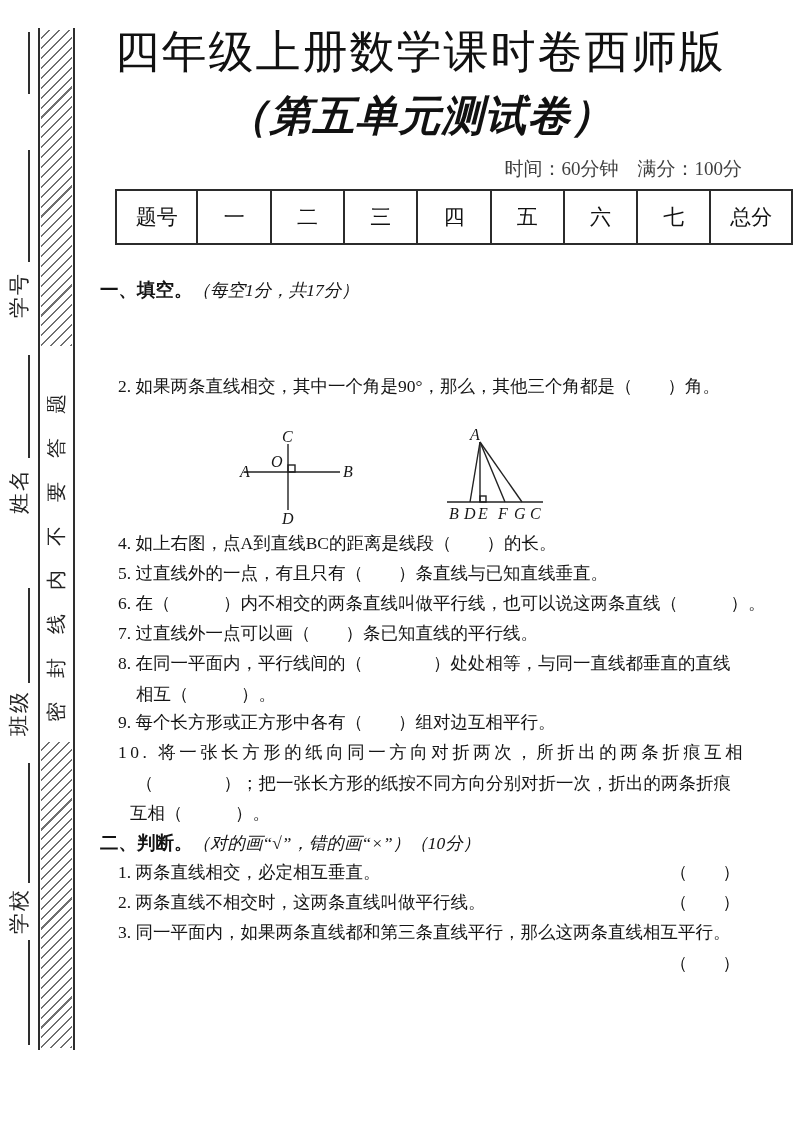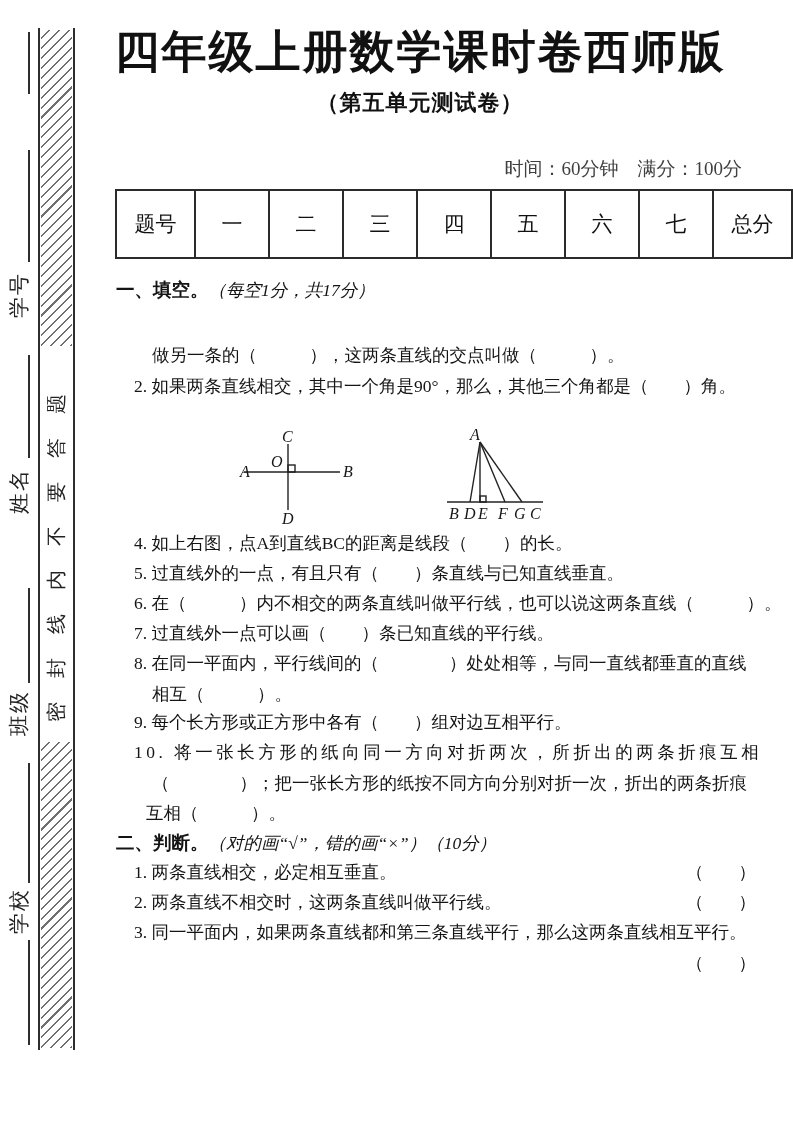--- a/index.html
+++ b/index.html
@@ -16,35 +16,35 @@
   .hatch-bottom{top:742px;height:306px;}
   .seal-text{position:absolute;left:40px;top:732px;width:372px;height:33px;
              transform:rotate(-90deg);transform-origin:0 0;
              text-align:center;letter-spacing:24px;font-size:20px;line-height:33px;color:#222;}
   .sb-seg{position:absolute;left:28px;width:2px;background:#2e2e2e;}
   .vlabel{position:absolute;left:1px;width:36px;height:54px;display:flex;align-items:center;justify-content:center;}
   .vlabel span{display:inline-block;transform:rotate(-90deg);font-size:21px;letter-spacing:2px;white-space:nowrap;color:#222;}
 
   
   .title{position:absolute;left:80px;top:22px;width:680px;text-align:center;
-         font-family:"Liberation Sans","DejaVu Sans",sans-serif;font-weight:700;
+         font-family:"Liberation Sans","DejaVu Sans",sans-serif;font-weight:400;
          font-size:45px;letter-spacing:2px;color:#111;}
   .subtitle{position:absolute;left:80px;top:88px;width:680px;text-align:center;
          font-family:"Liberation Sans","DejaVu Sans",sans-serif;font-weight:900;
-         font-size:22px;letter-spacing:1px;color:#111;}
+         font-size:42px;letter-spacing:1px;color:#111;font-style:italic;}
   .info{position:absolute;left:380px;top:156px;width:362px;text-align:right;font-size:19px;color:#404040;}
 
   
   table.score{position:absolute;left:115px;top:189px;border-collapse:collapse;}
   table.score td{border:2px solid #2b2b2b;height:36px;text-align:center;vertical-align:middle;
-                 font-size:21px;color:#111;padding:15px;}
+                 font-size:21px;color:#111;padding:8px;}
   td.c-first{width:78px;} td.c-mid{width:67px;} td.c-last{width:78px;}
 
   
-  .line{position:absolute;white-space:pre;font-size:17.5px;color:#141414;margin-left:16px;}
+  .line{position:absolute;white-space:pre;font-size:17.5px;color:#141414;}
   .h-bold{font-weight:bold;font-size:18.5px;}
   .h-note{font-style:italic;font-size:17.5px;}
   .sp{letter-spacing:3.5px;}
   .jrow{display:flex;justify-content:space-between;width:622px;}
   .jright{text-align:right;width:622px;white-space:pre;}
 
   
   .fig{position:absolute;}
   .fig text{font-family:"Liberation Serif","DejaVu Serif",serif;font-style:italic;font-size:16px;fill:#161616;}
   .fig line,.fig rect{stroke:#222;stroke-width:1.4;}
@@ -99,21 +99,20 @@
       <td class="c-mid">五</td>
       <td class="c-mid">六</td>
       <td class="c-mid">七</td>
       <td class="c-last">总分</td>
     </tr>
   </tbody>
     </table>
 
   <div class="line" style="left:100px;top:277px"><span class="h-bold">一、填空。</span><span class="h-note">（每空1分，共17分）</span></div>
 
-  <div class="line" style="left:136px;top:343px">做另一条的（　　　），这两条直线的交点叫做（　　　）。</div>
   <div class="line" style="left:118px;top:374px">2. 如果两条直线相交，其中一个角是90°，那么，其他三个角都是（　　）角。</div>
 
   <svg class="fig" style="left:238px;top:428px" width="120" height="100" viewBox="0 0 120 100">
     <line x1="6" y1="44" x2="102" y2="44"></line>
     <line x1="50" y1="16" x2="50" y2="82"></line>
     <rect x="50" y="37" width="7" height="7"></rect>
     <text x="44" y="14">C</text>
     <text x="2" y="49">A</text>
     <text x="33" y="39">O</text>
     <text x="105" y="49">B</text>

